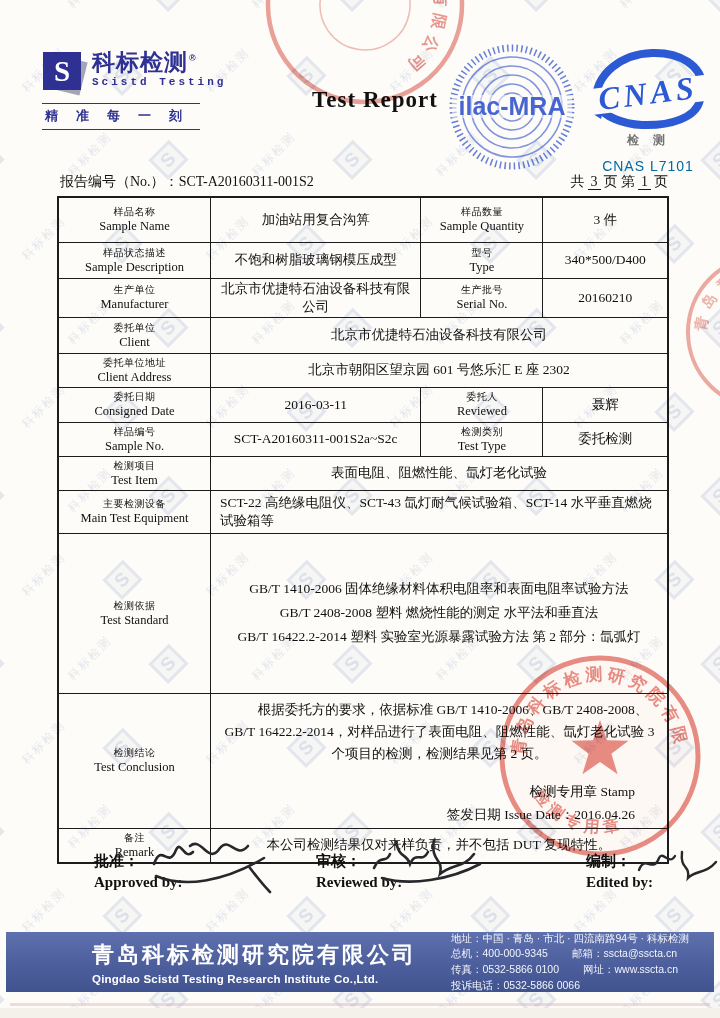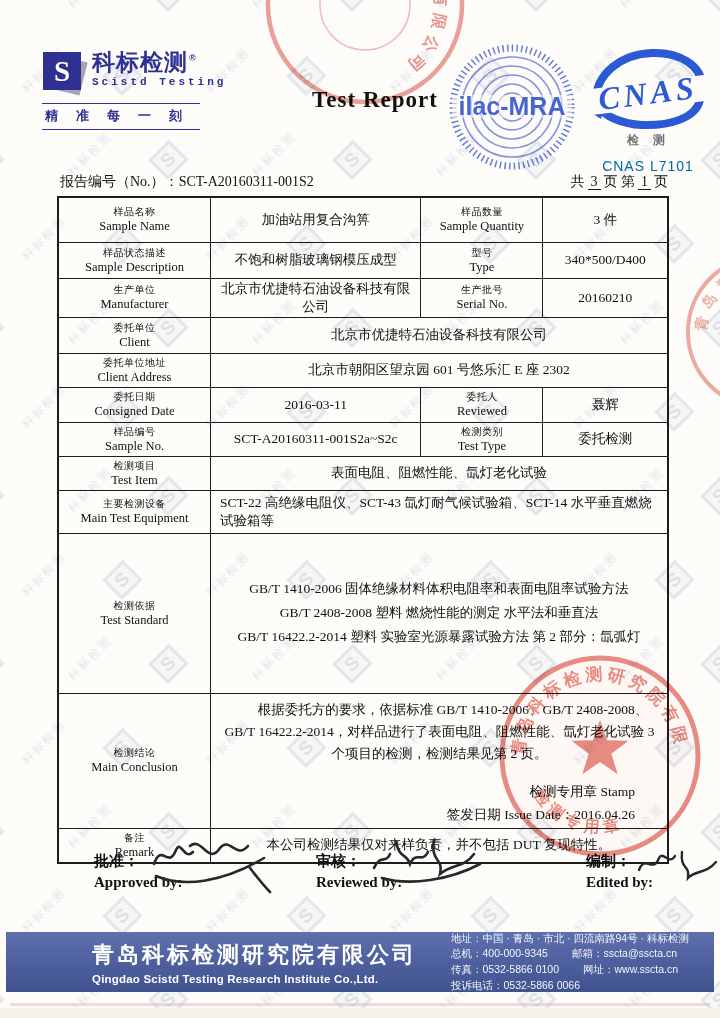--- a/index.html
+++ b/index.html
@@ -359,21 +359,21 @@
           </td>
           <td colspan="3" class="lines">
             <div>GB/T 1410-2006 固体绝缘材料体积电阻率和表面电阻率试验方法</div>
             <div>GB/T 2408-2008 塑料 燃烧性能的测定 水平法和垂直法</div>
             <div>GB/T 16422.2-2014 塑料 实验室光源暴露试验方法 第 2 部分：氙弧灯</div>
           </td>
         </tr>
         <tr style="height: 124px;">
           <td class="lbl">
             <div class="cn">检测结论</div>
-            <div class="en">Main Conclusion</div>
+            <div class="en">Test Conclusion</div>
           </td>
           <td colspan="3" class="val concl">
             <div class="para">根据委托方的要求，依据标准 GB/T 1410-2006、GB/T 2408-2008、GB/T 16422.2-2014，对样品进行了表面电阻、阻燃性能、氙灯老化试验 3 个项目的检测，检测结果见第 2 页。</div>
             <div class="stampline">
               <div>检测专用章 Stamp</div>
               <div>签发日期 Issue Date：2016.04.26</div>
             </div>
           </td>
         </tr>
         <tr style="height: 34px;">

